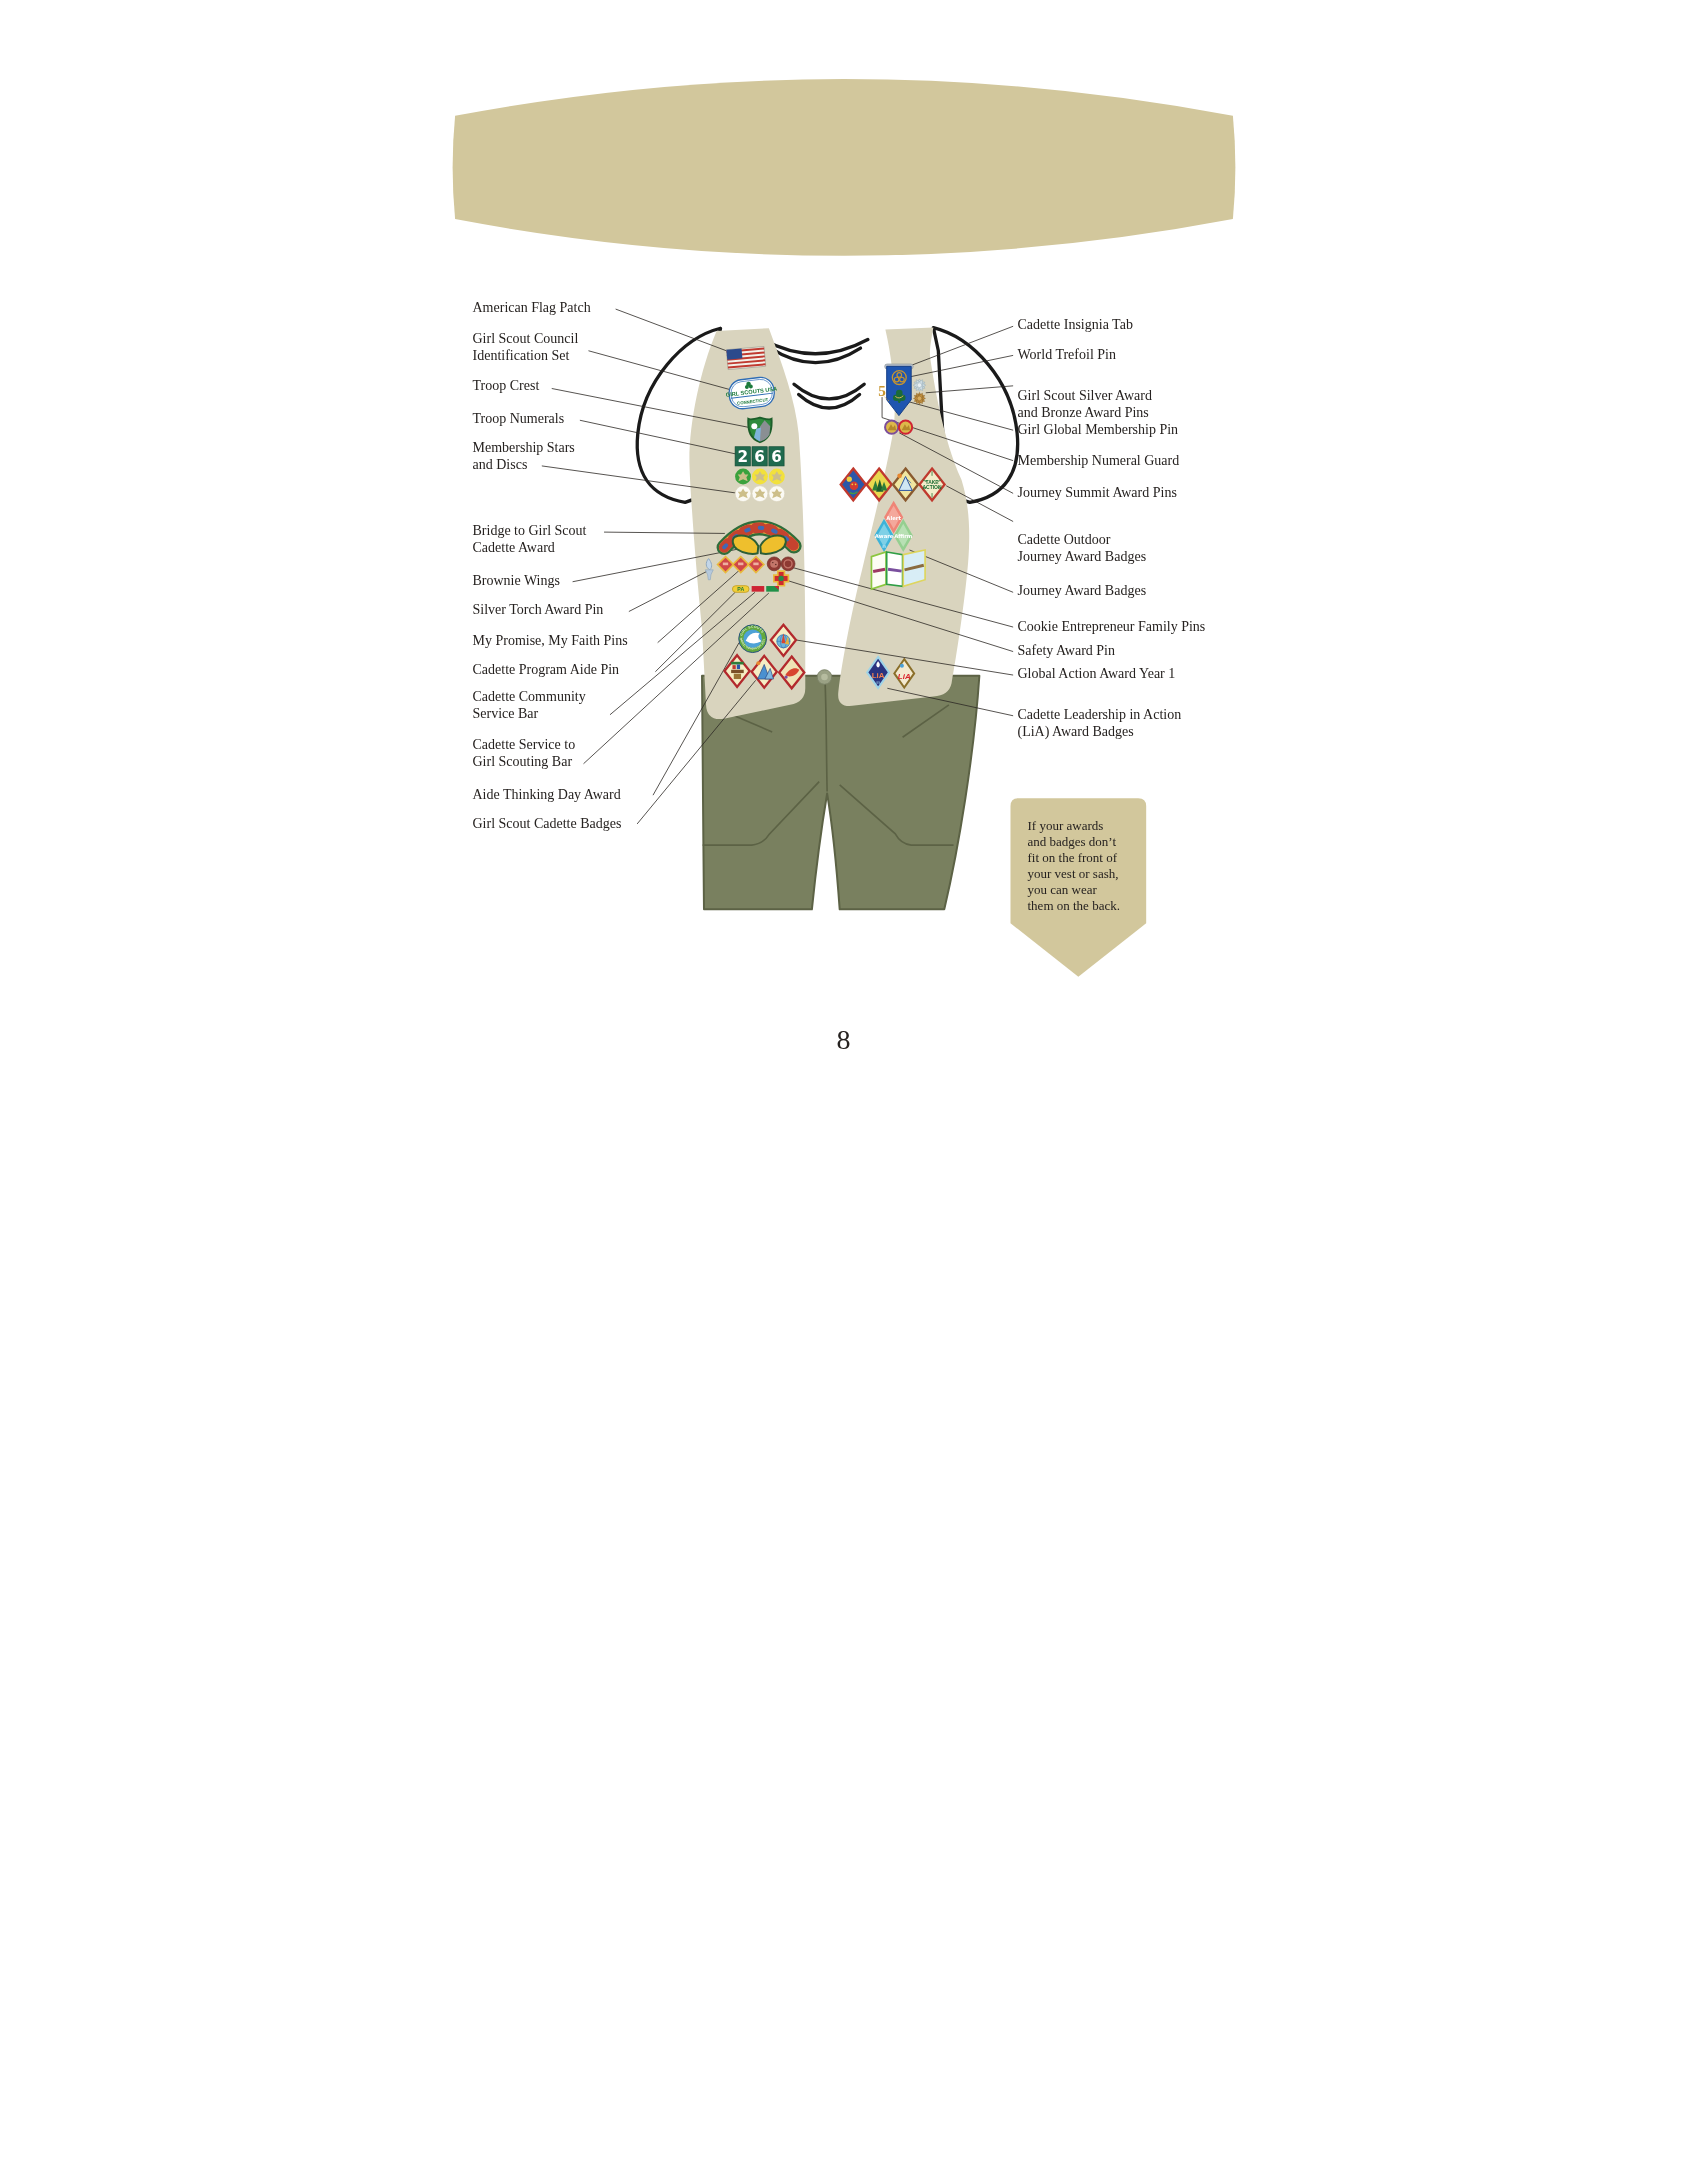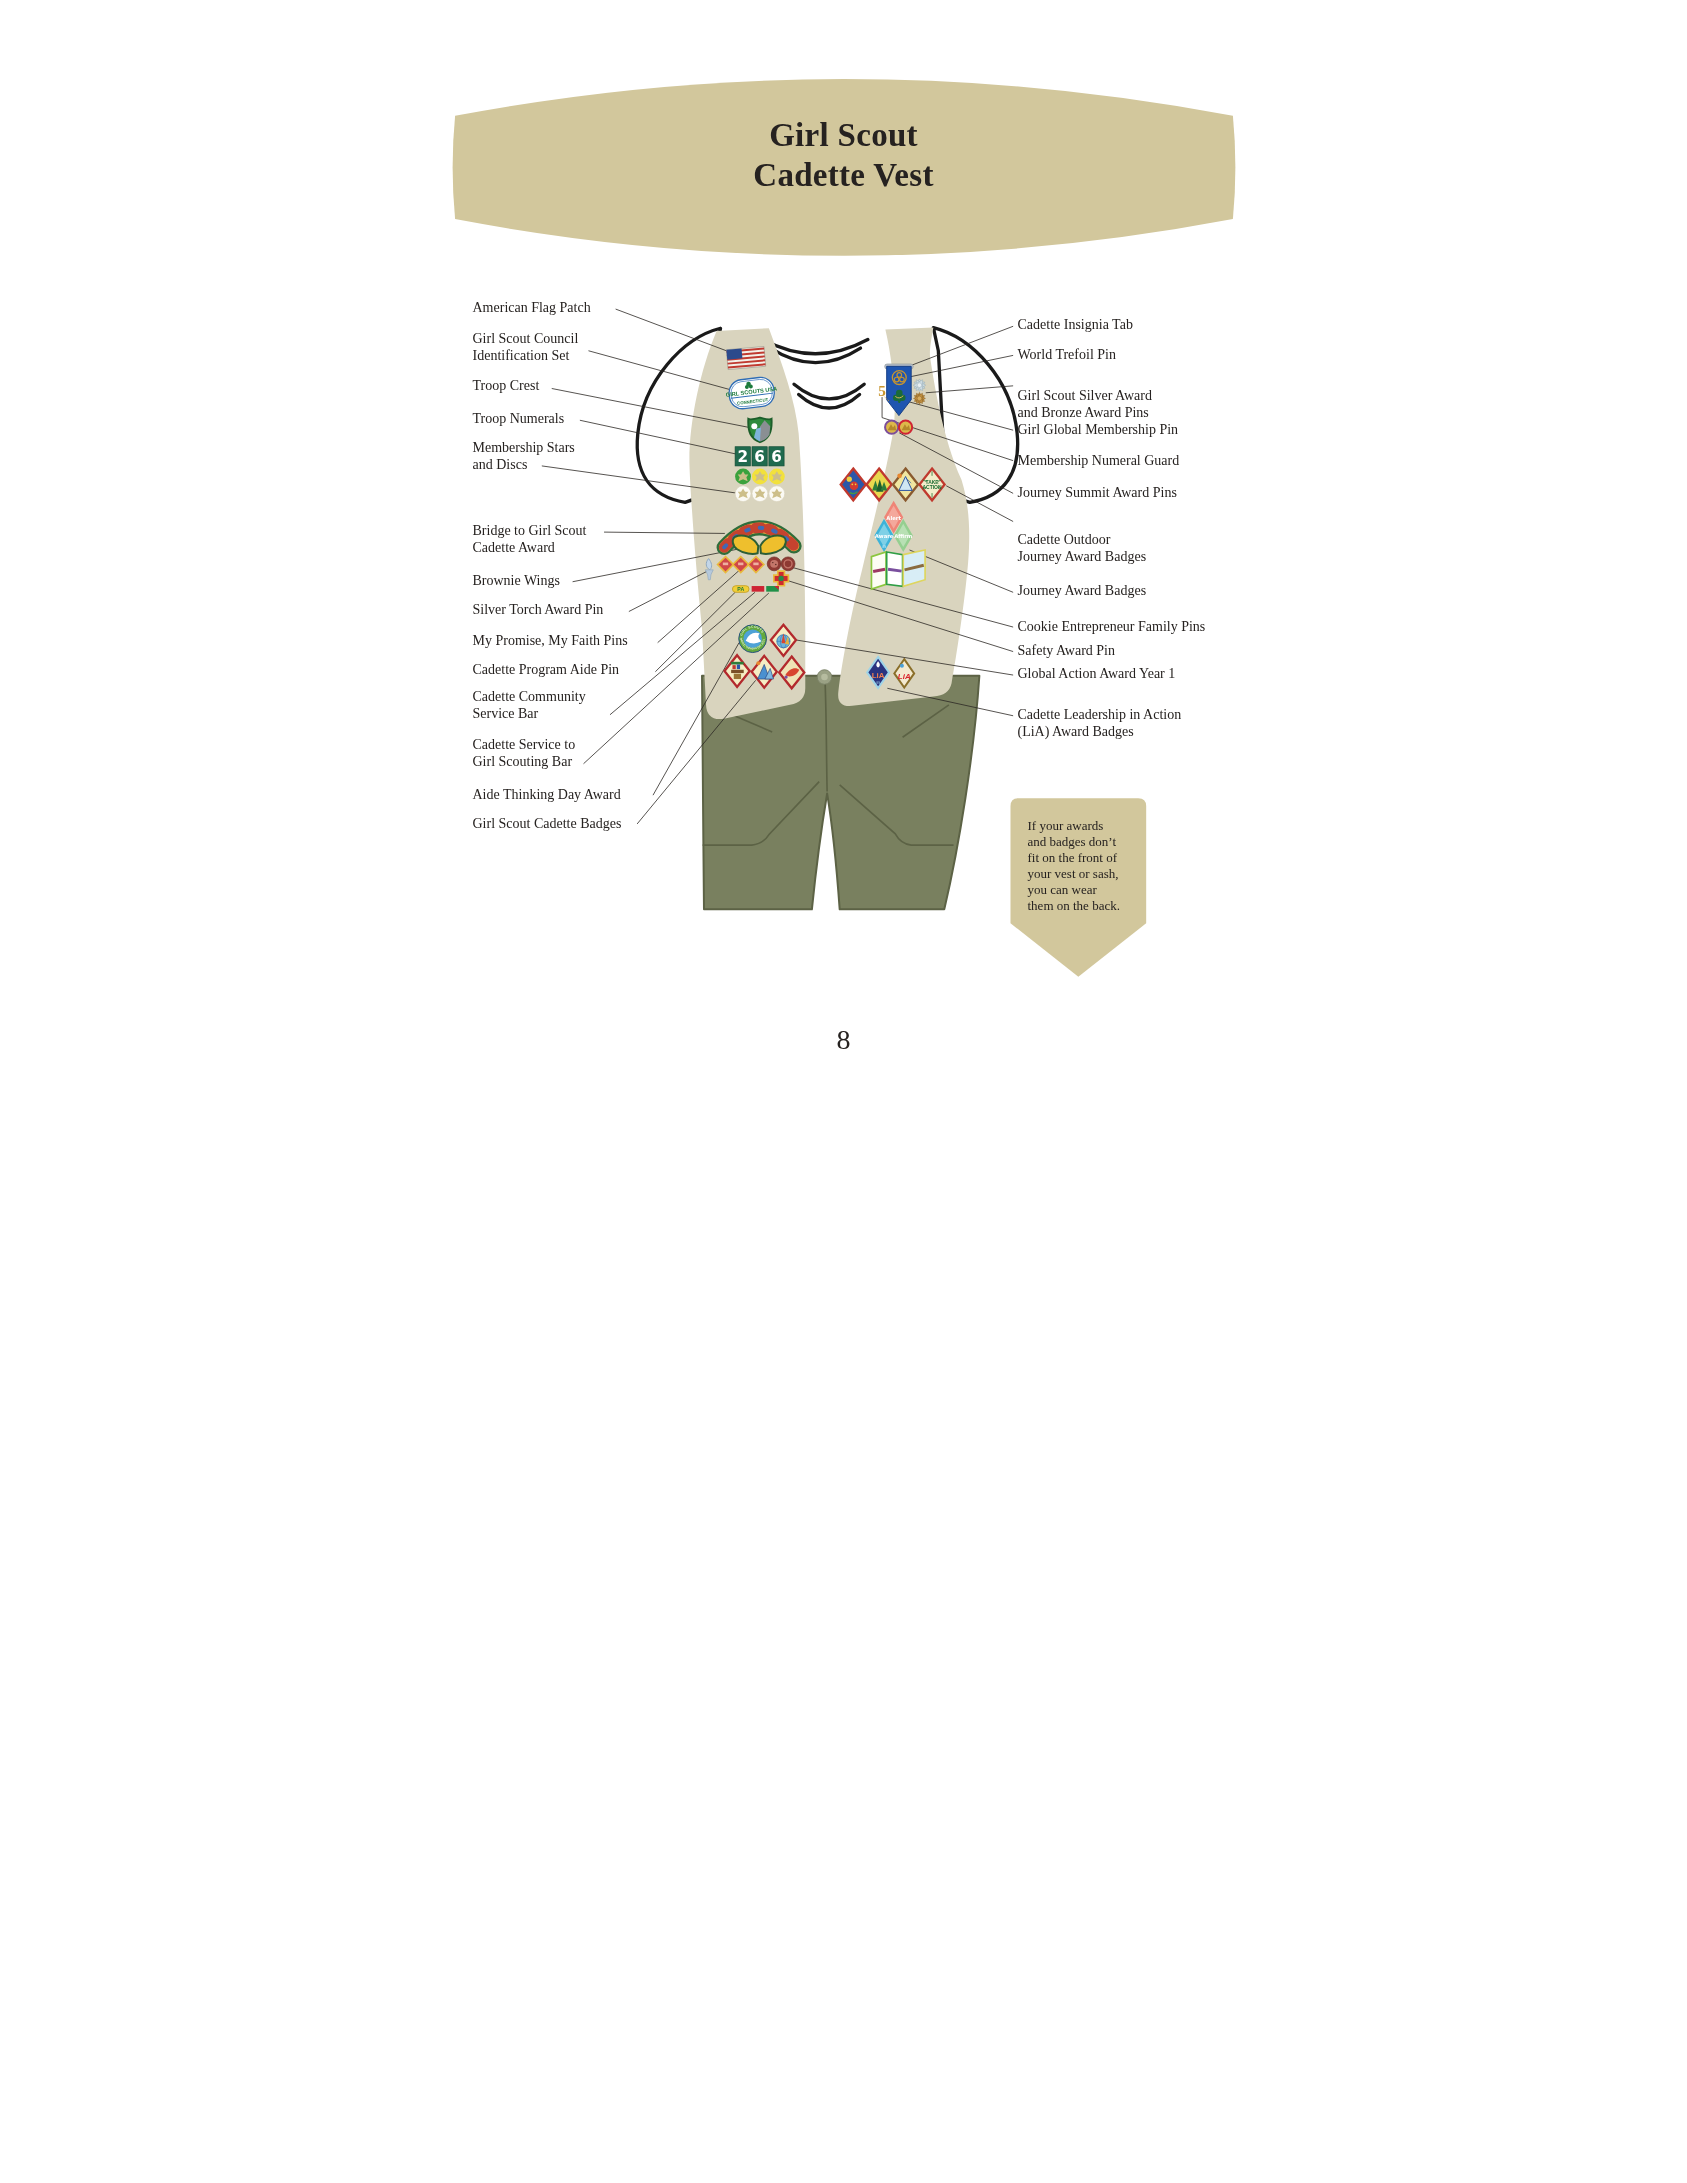--- a/index.html
+++ b/index.html
@@ -342,22 +342,20 @@
     <path d="M 1457 1992 L 1487 2035 L 1457 2078 L 1427 2035 Z" fill="#f3ead0" stroke="#8a6f2a" stroke-width="6"></path>
     <circle cx="1450" cy="2012" r="6" fill="#4aa0d8"></circle>
     <text x="1457" y="2052" text-anchor="middle" font-size="24" font-weight="bold" font-style="italic" fill="#d8232a" font-family="Liberation Sans,sans-serif">LiA</text>
   </g>
 
   <g>
     <path d="M 1802 2412 L 2164 2412 Q 2188 2412 2188 2436 L 2188 2790 L 1983 2952 L 1778 2790 L 1778 2436 Q 1778 2412 1802 2412 Z" fill="#d2c79c"></path>
   </g>
 </svg>
 
-<div class="title">Girl Scout
-Cadette Vest</div>
 
 <div class="lbl left" style="top:300px">American Flag Patch</div>
 <div class="lbl left" style="top:331px">Girl Scout Council
 Identification Set</div>
 <div class="lbl left" style="top:378px">Troop Crest</div>
 <div class="lbl left" style="top:411px">Troop Numerals</div>
 <div class="lbl left" style="top:440px">Membership Stars
 and Discs</div>
 <div class="lbl left" style="top:523px">Bridge to Girl Scout
 Cadette Award</div>

